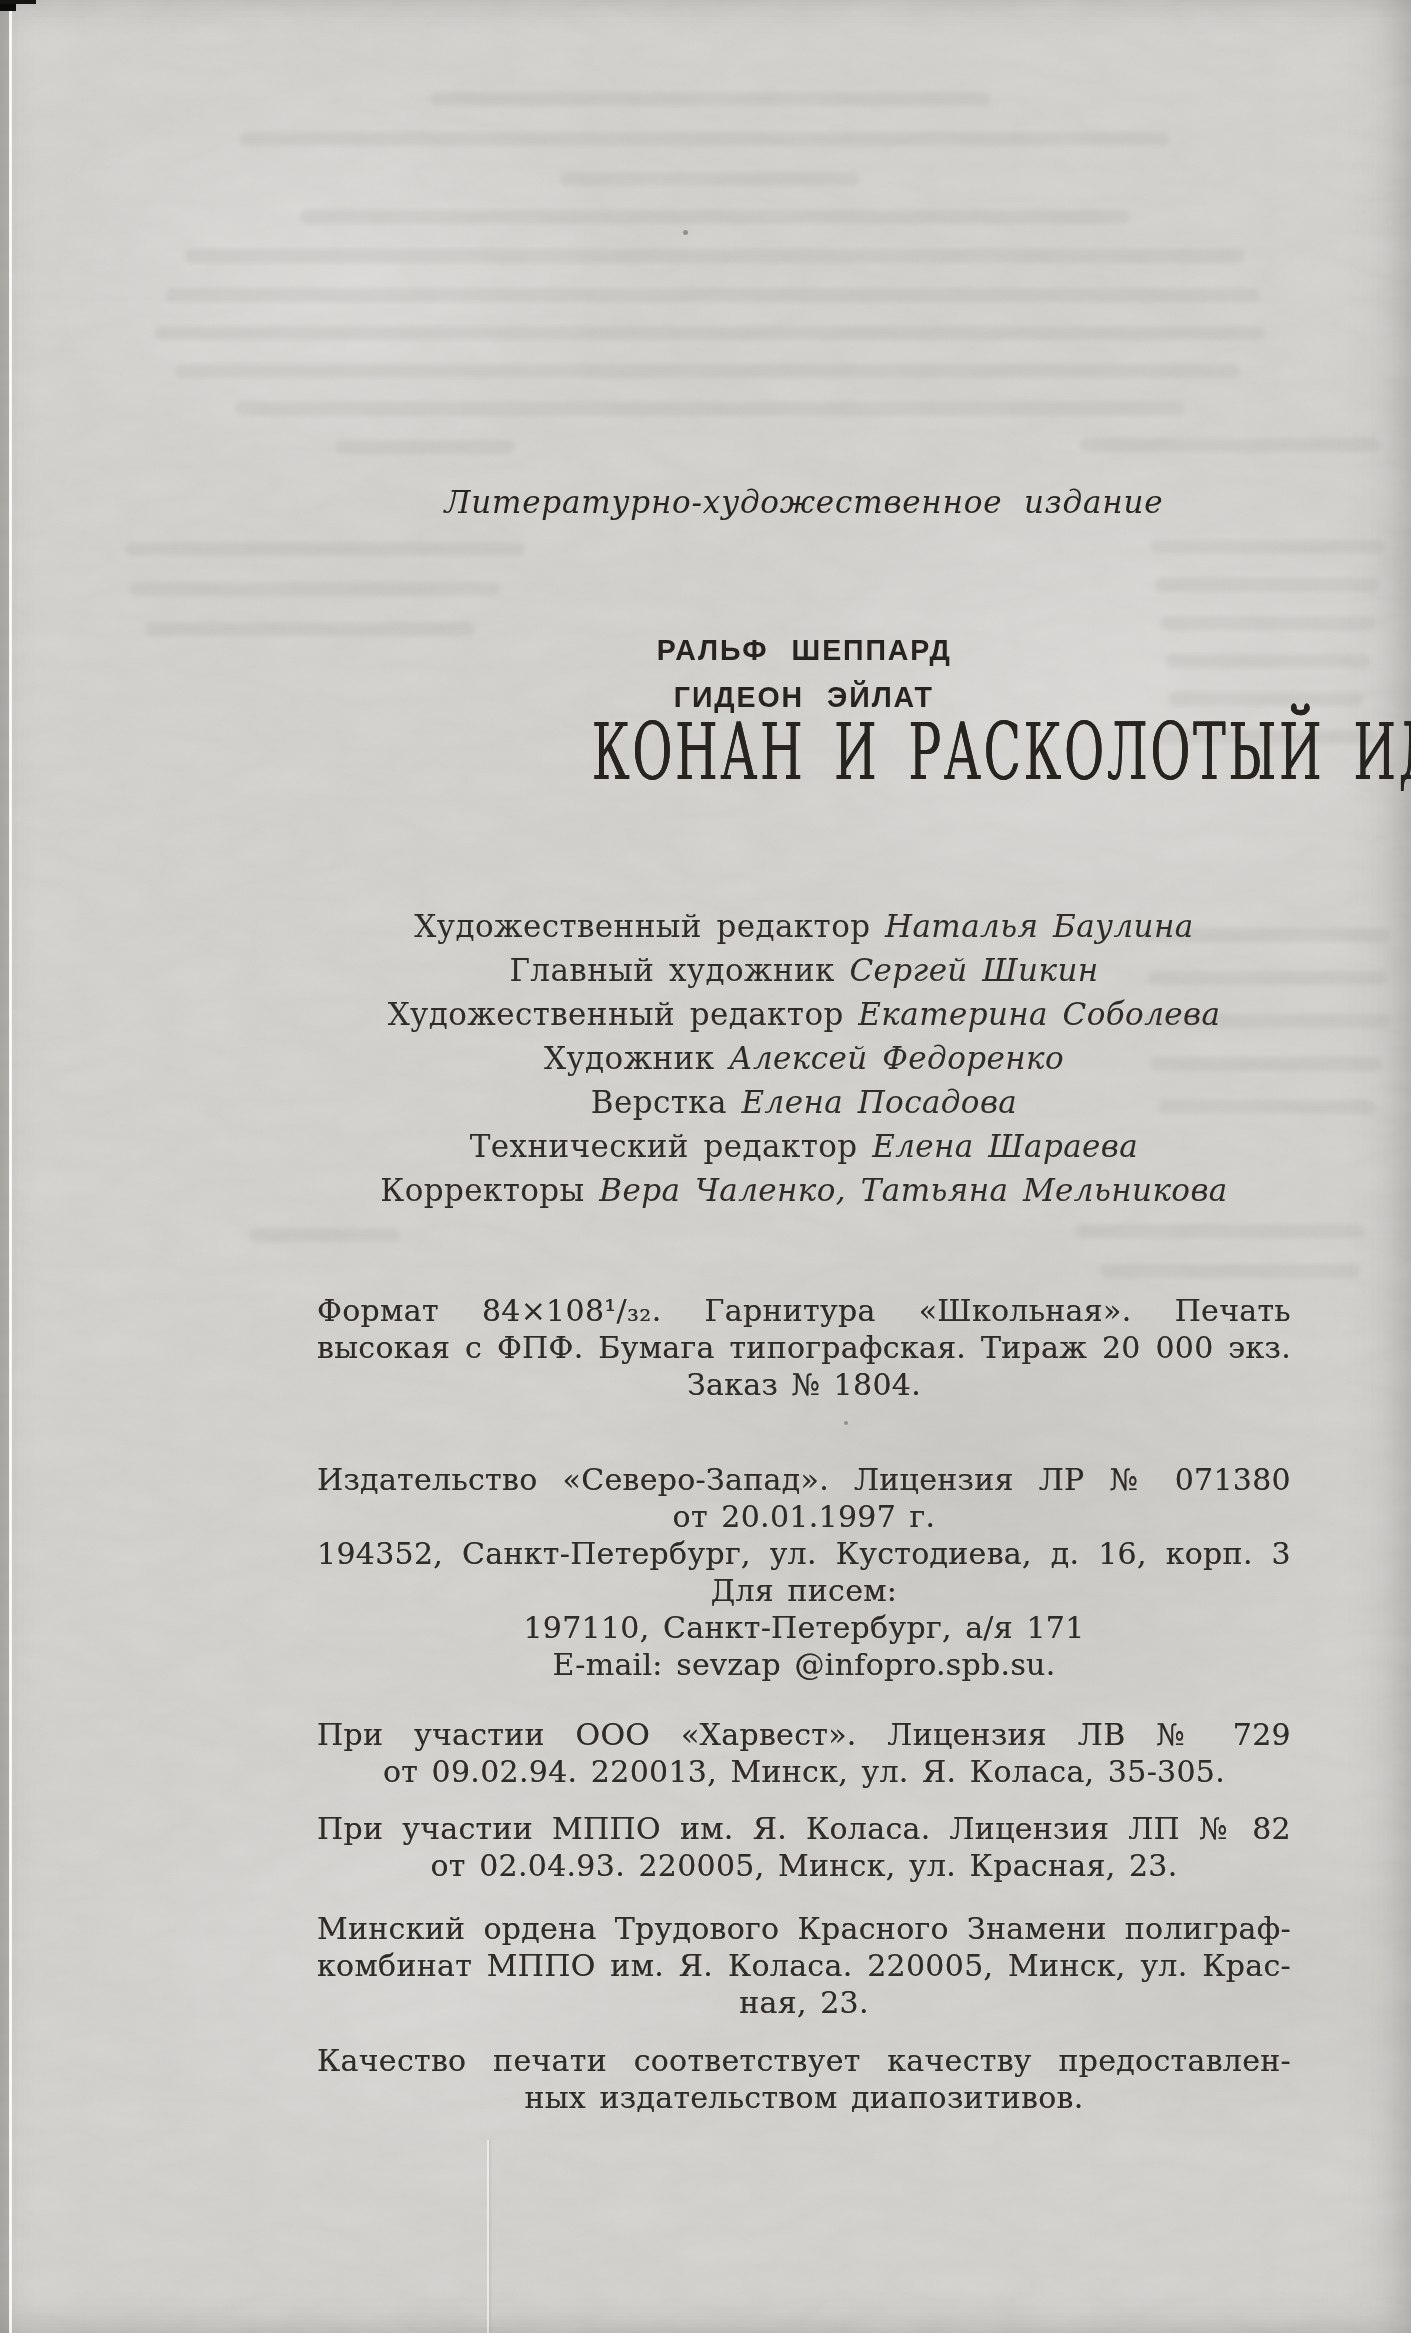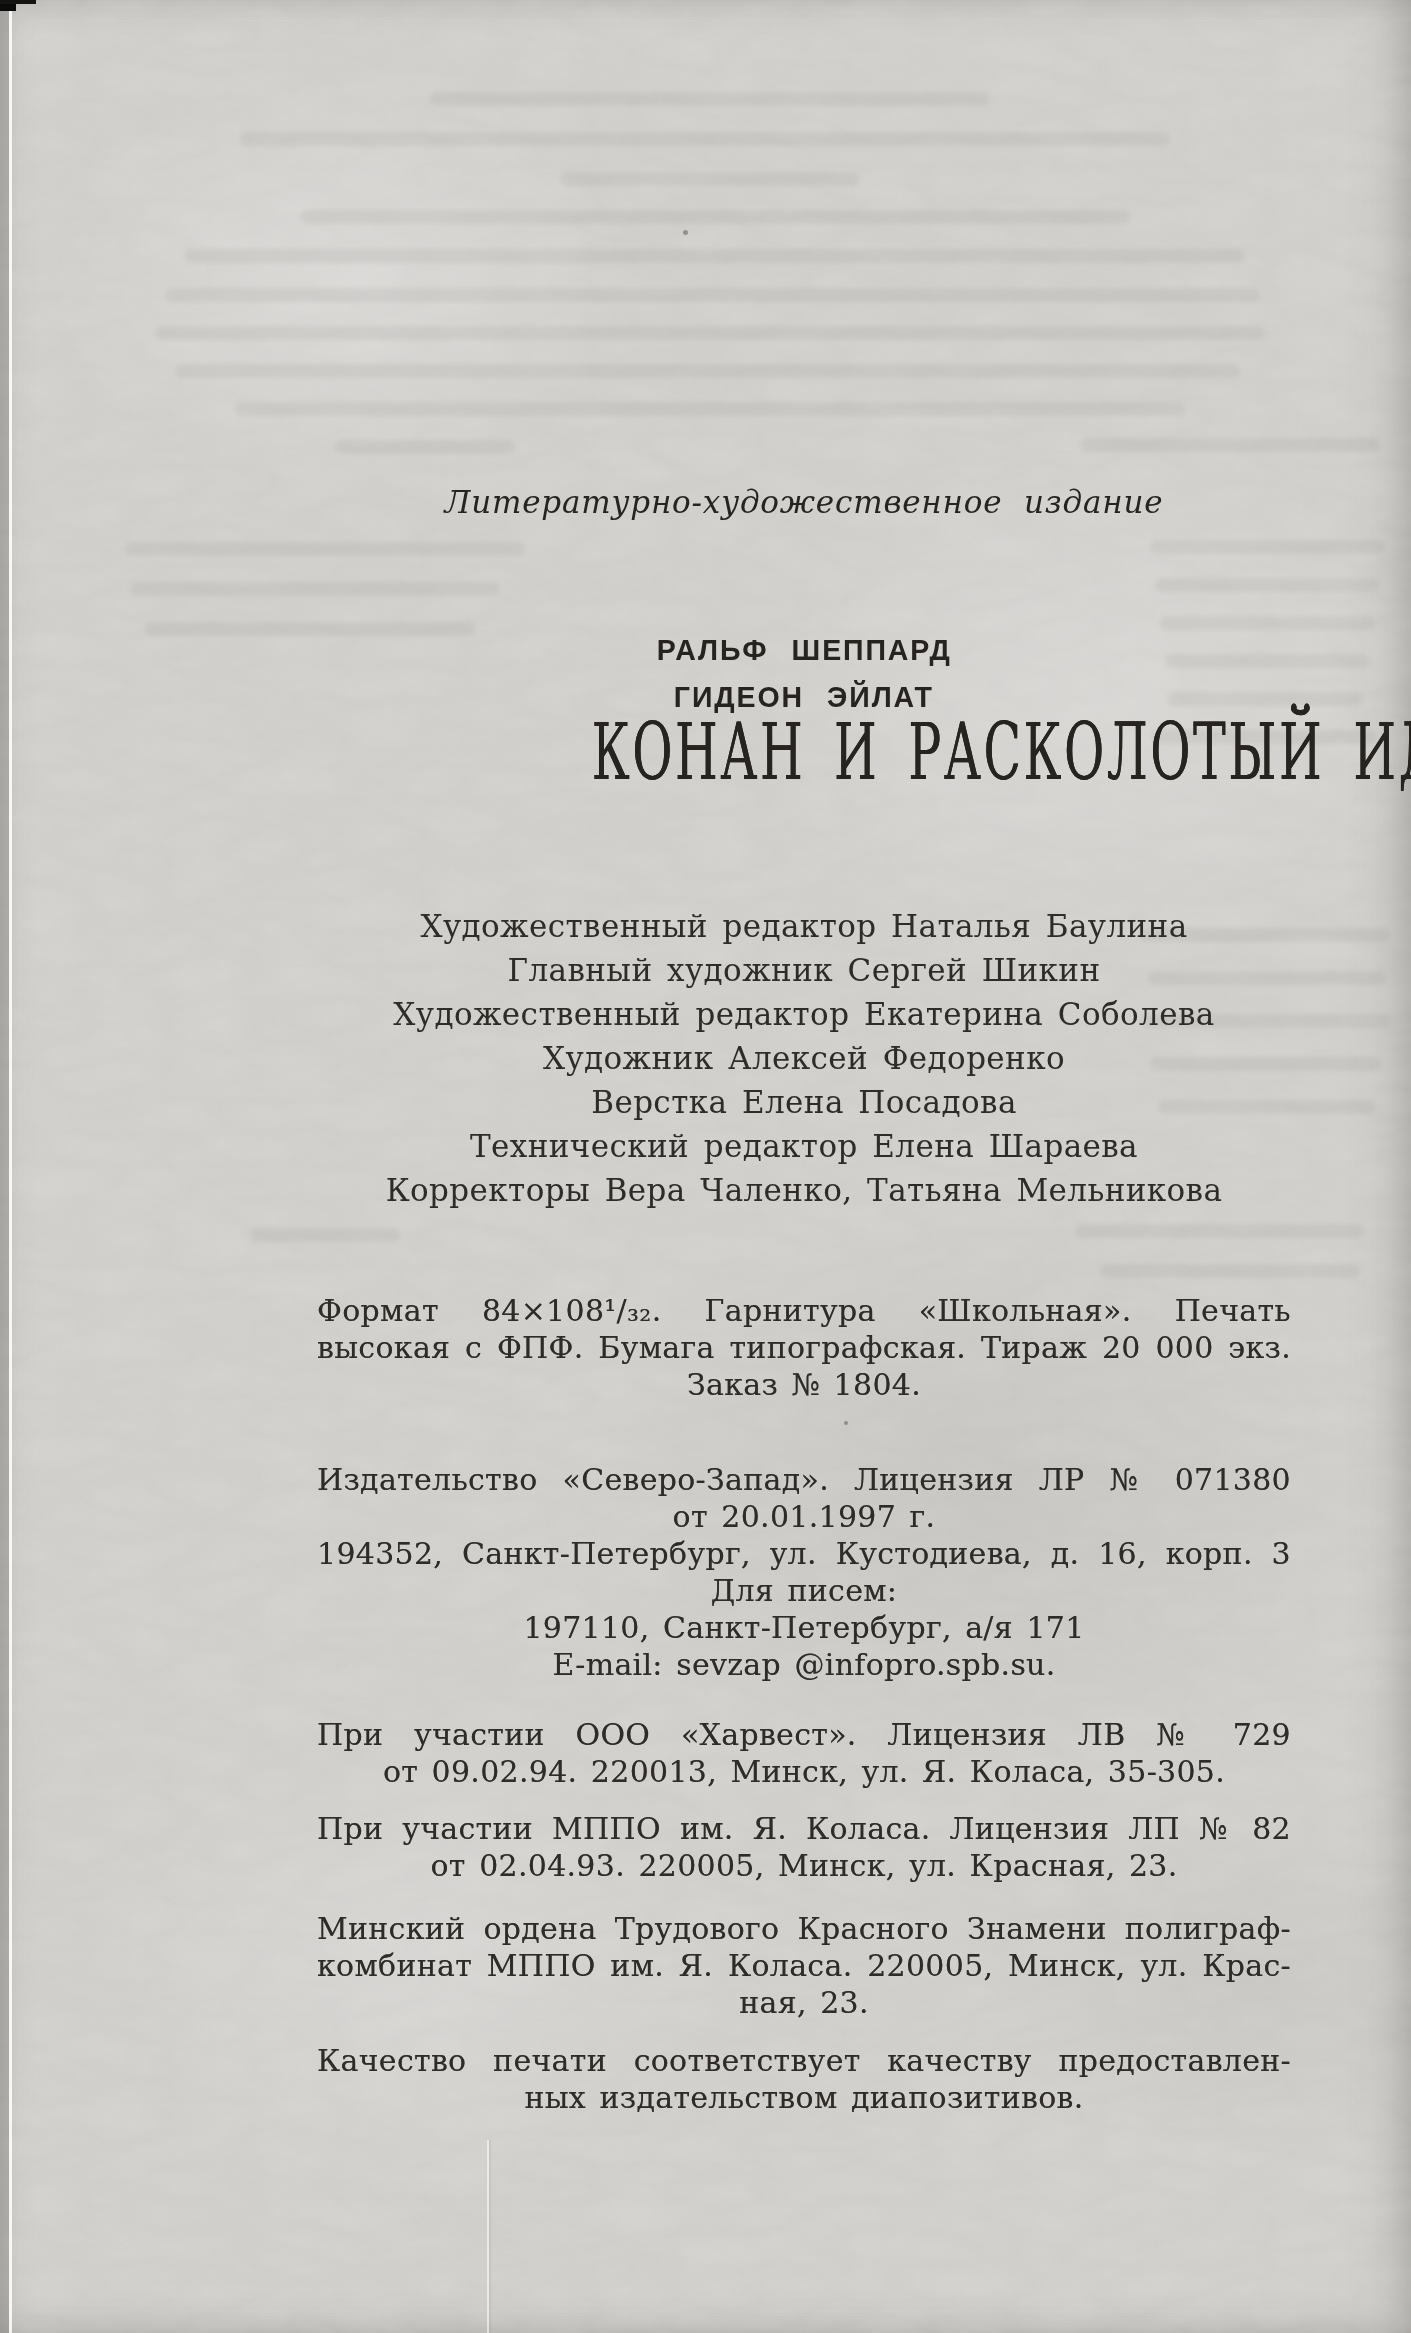--- a/index.html
+++ b/index.html
@@ -49,21 +49,21 @@
   .title{
     top:712px;line-height:80px;font-size:78px;color:var(--ink-strong);
     white-space:nowrap;
   }
   .title .tl{
     display:inline-block;transform:scaleX(.63);transform-origin:center;
     letter-spacing:.05em;word-spacing:.22em;
     text-shadow:0 0 .6px var(--ink-strong);
   }
   .credits{top:904px;line-height:44px;font-size:31px;word-spacing:.14em;letter-spacing:.4px;}
-  .credits .cn{}
+  .credits .cn{font-style:italic;}
   .blk{font-size:30px;line-height:37px;letter-spacing:.3px;word-spacing:.12em;
        text-shadow:0 0 .5px rgba(47,44,39,.55);}
   .b1{top:1292px;} .b2{top:1461px;} .b3{top:1716px;} .b4{top:1810px;}
   .b5{top:1910px;} .b6{top:2042px;}
   .line{width:100%;}
   .line.j{text-align:justify;text-align-last:justify;}
   .line.c{text-align:center;text-align-last:center;}
   
   .corner-mark{position:absolute;left:0;top:0;width:16px;height:11px;background:#0b0b0a;}
   .corner-mark2{position:absolute;left:0;top:0;width:36px;height:4px;background:#141412;}

